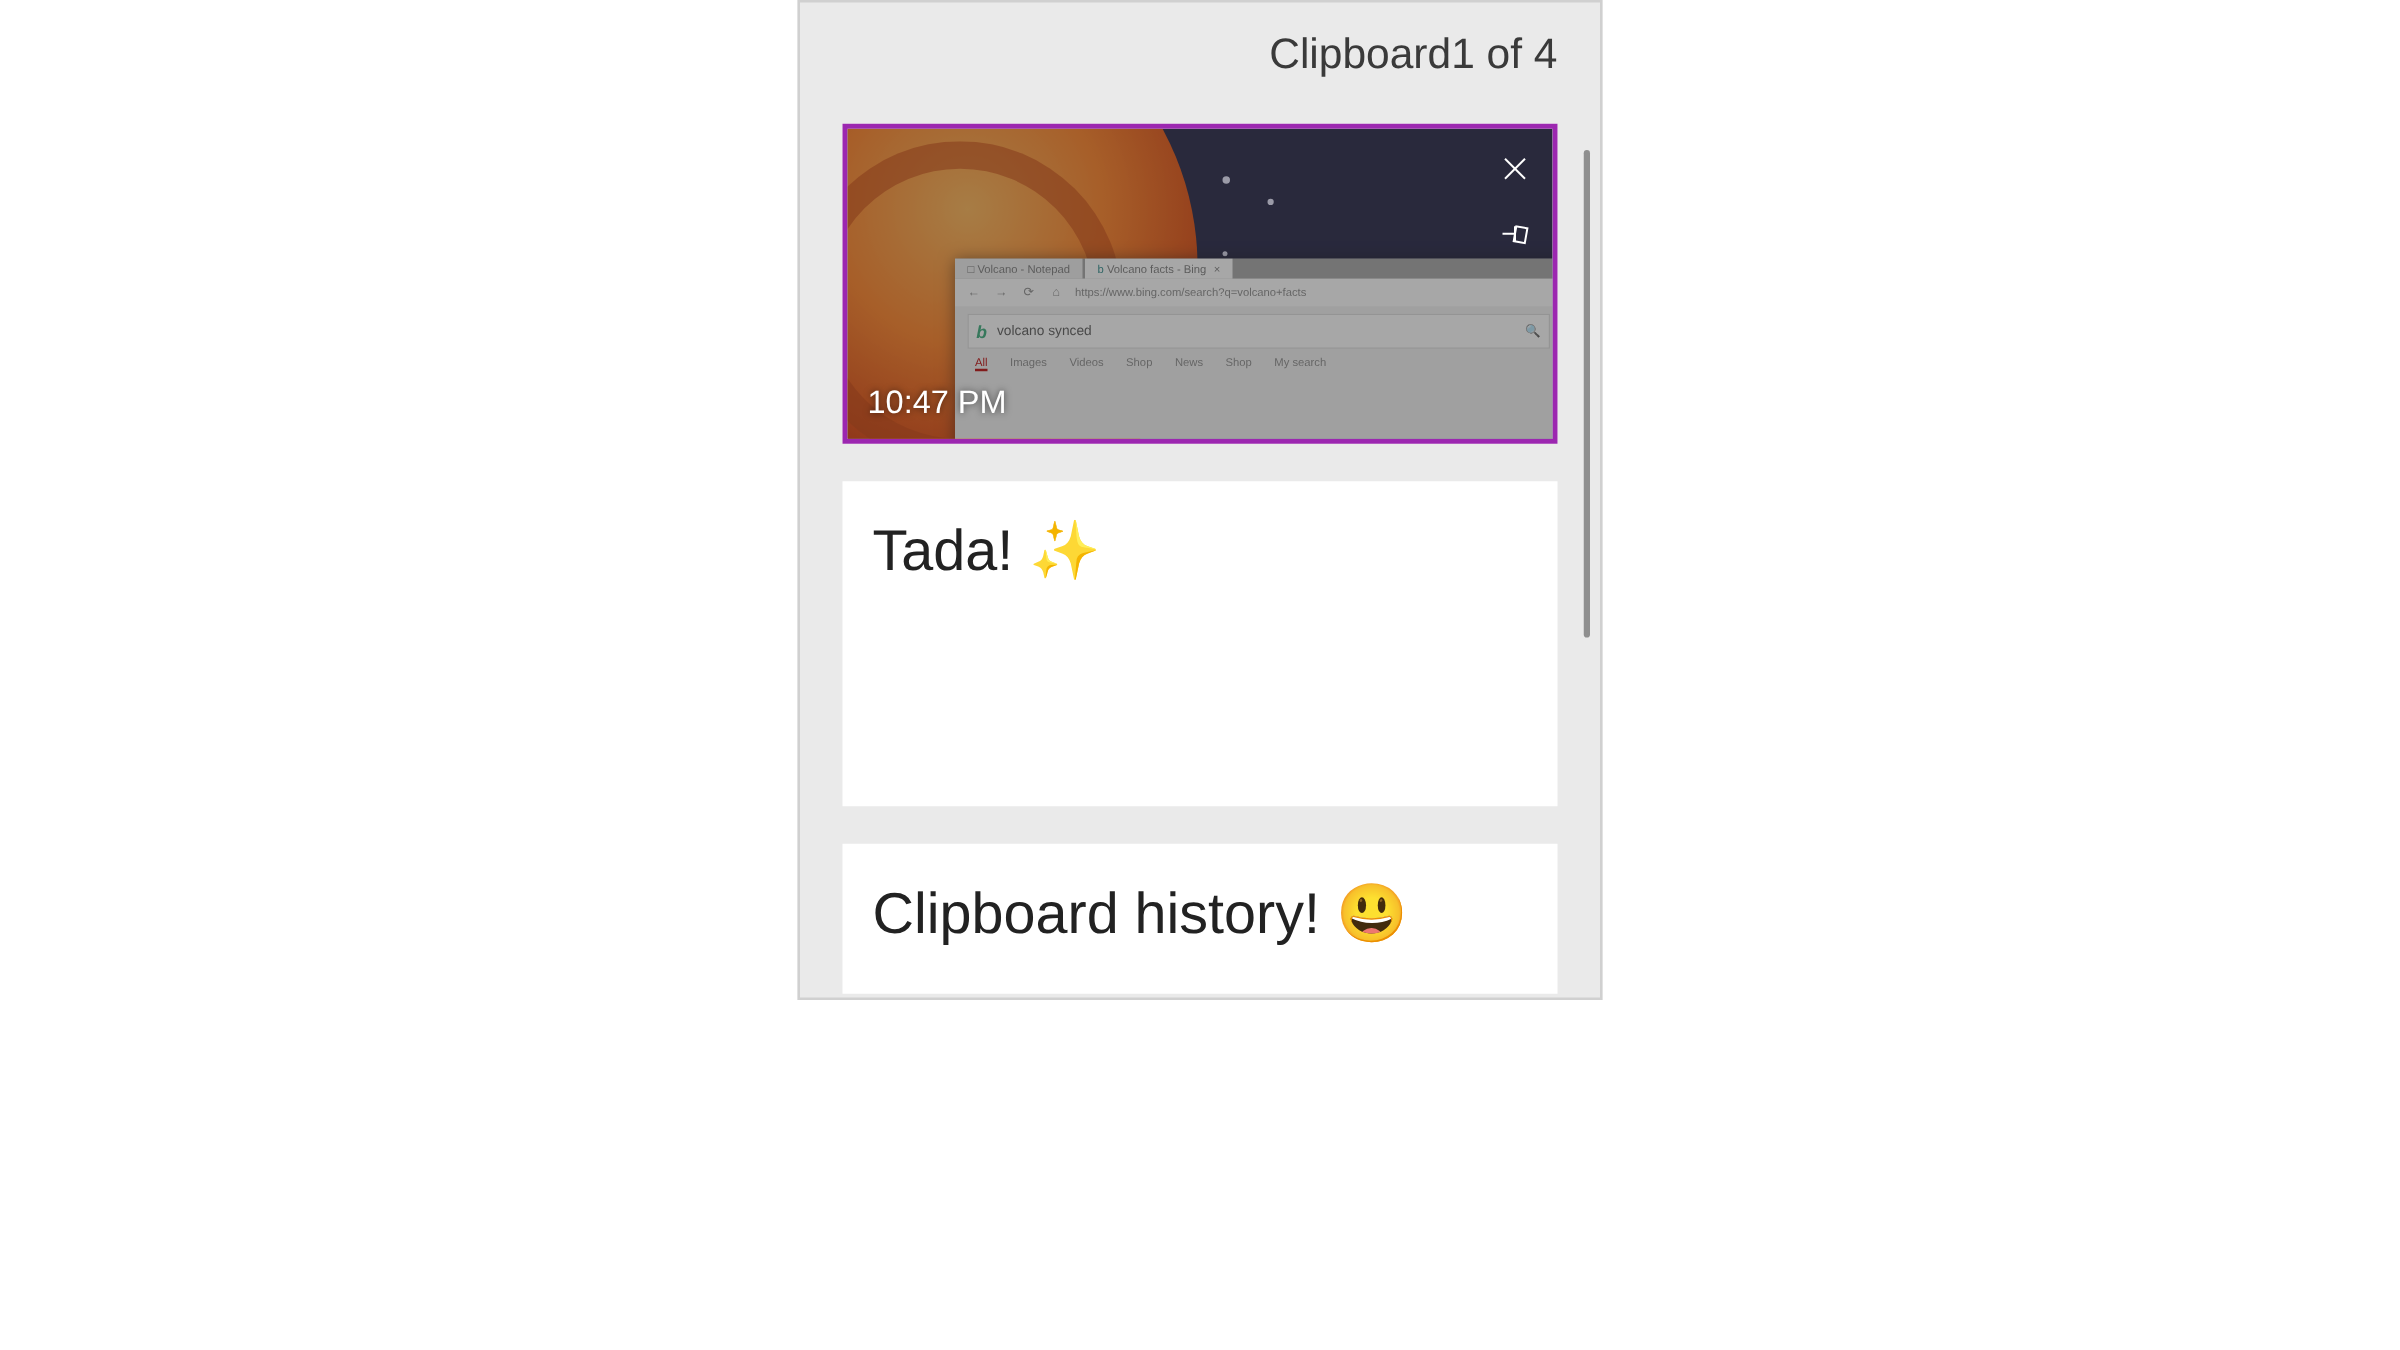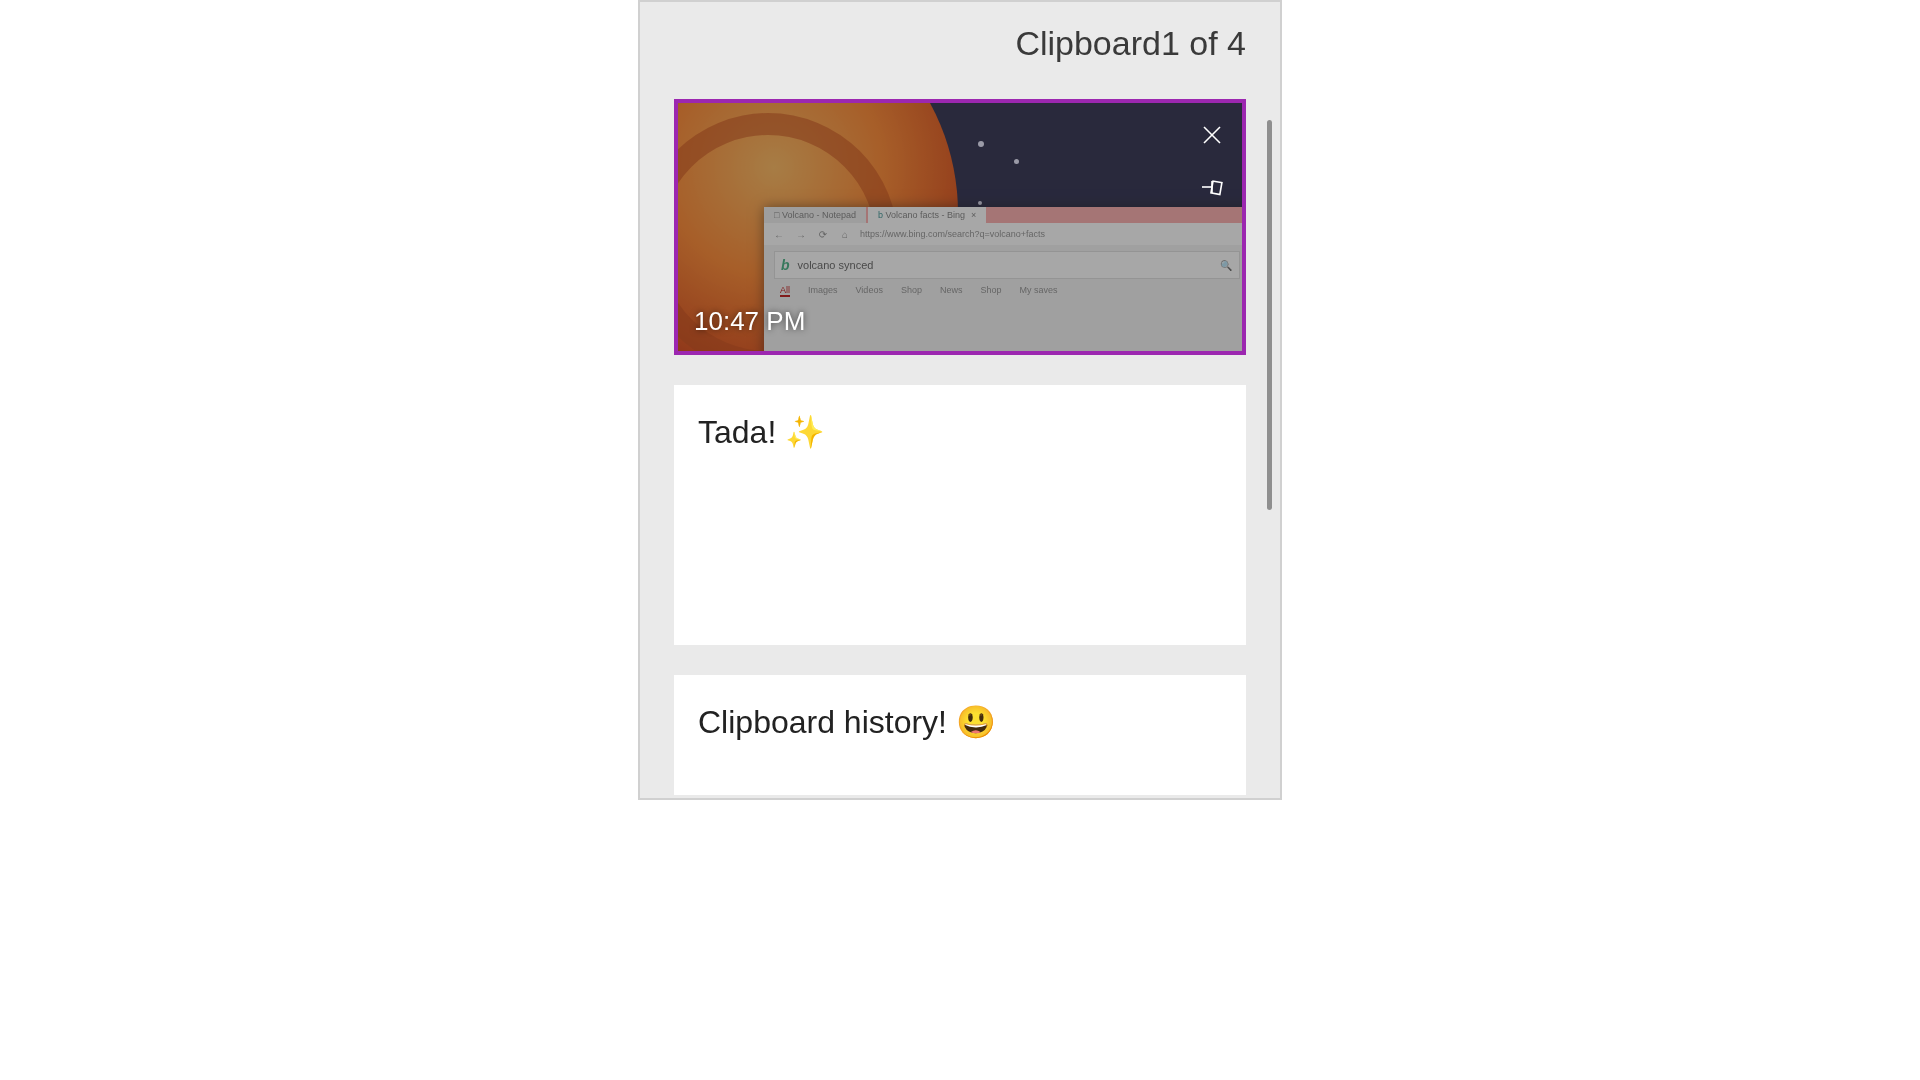--- a/index.html
+++ b/index.html
@@ -109,21 +109,21 @@
     right: -8px;
     bottom: -18px;
     background: #f3f3f3;
     box-shadow: 0 0 12px rgba(0,0,0,.5);
     filter: blur(.3px);
     font-size: 10px;
     color: #777;
   }
   .browser .tabbar {
     height: 16px;
-    background: #fca5a5;
+    background: #a3a3a3;
     display: flex;
     align-items: stretch;
   }
   .browser .tab {
     background:#eee; margin-right:2px; padding:0 10px; line-height:16px;
     white-space:nowrap; font-size:9px;
   }
   .browser .tab.active { background:#ffffff; }
   .browser .tab .x { margin-left:6px; }
   .browser .addrbar {
@@ -164,21 +164,21 @@
   .image-clip .pin-btn   { top:72px; }
   .image-clip svg { width:24px; height:24px; }
 
   
   .clip.text-clip {
     padding: 28px 24px 24px 24px;
     min-height: 260px;
     display:flex; flex-direction:column; justify-content:space-between;
   }
   .clip-text {
-    font-size:32px; color:#222; font-weight:400;
+    font-size:46px; color:#222; font-weight:400;
   }
   .clip-sub {
     font-size:26px; color:#7a7a7a; margin-top:auto;
   }
   .clip.text-clip.short { min-height: 120px; }
 </style>
 </head>
 <body>
 
 <div class="page">
@@ -214,21 +214,21 @@
               <span class="q">volcano synced</span>
               <span class="mag">🔍</span>
             </div>
             <div class="navrow">
               <span>All</span>
               <span>Images</span>
               <span>Videos</span>
               <span>Shop</span>
               <span>News</span>
               <span>Shop</span>
-              <span>My saves</span>
+              <span>My search</span>
             </div>
           </div>
         </div>
         <div class="dim"></div>
         <span class="timestamp">10:47 PM</span>
 
         <span class="close-btn">
           <svg viewBox="0 0 24 24" fill="none" stroke="#ffffff" stroke-width="1.6">
             <line x1="4" y1="4" x2="20" y2="20"></line>
               <line x1="20" y1="4" x2="4" y2="20"></line>

